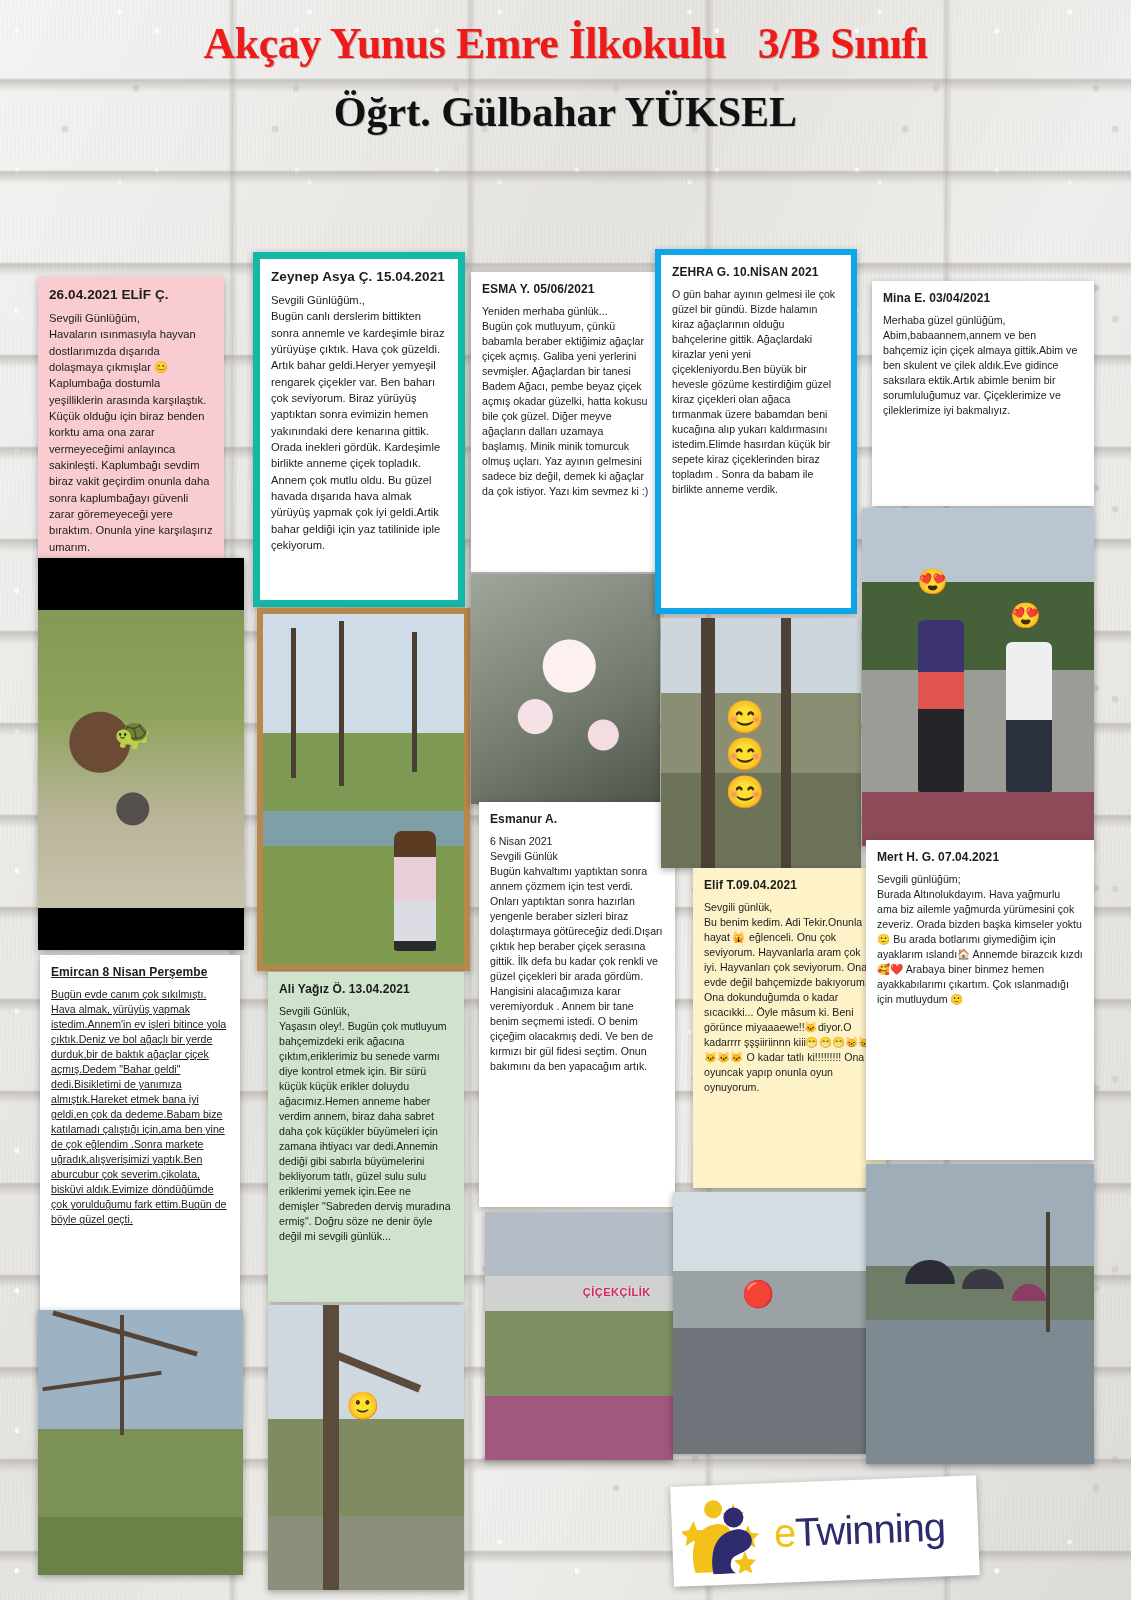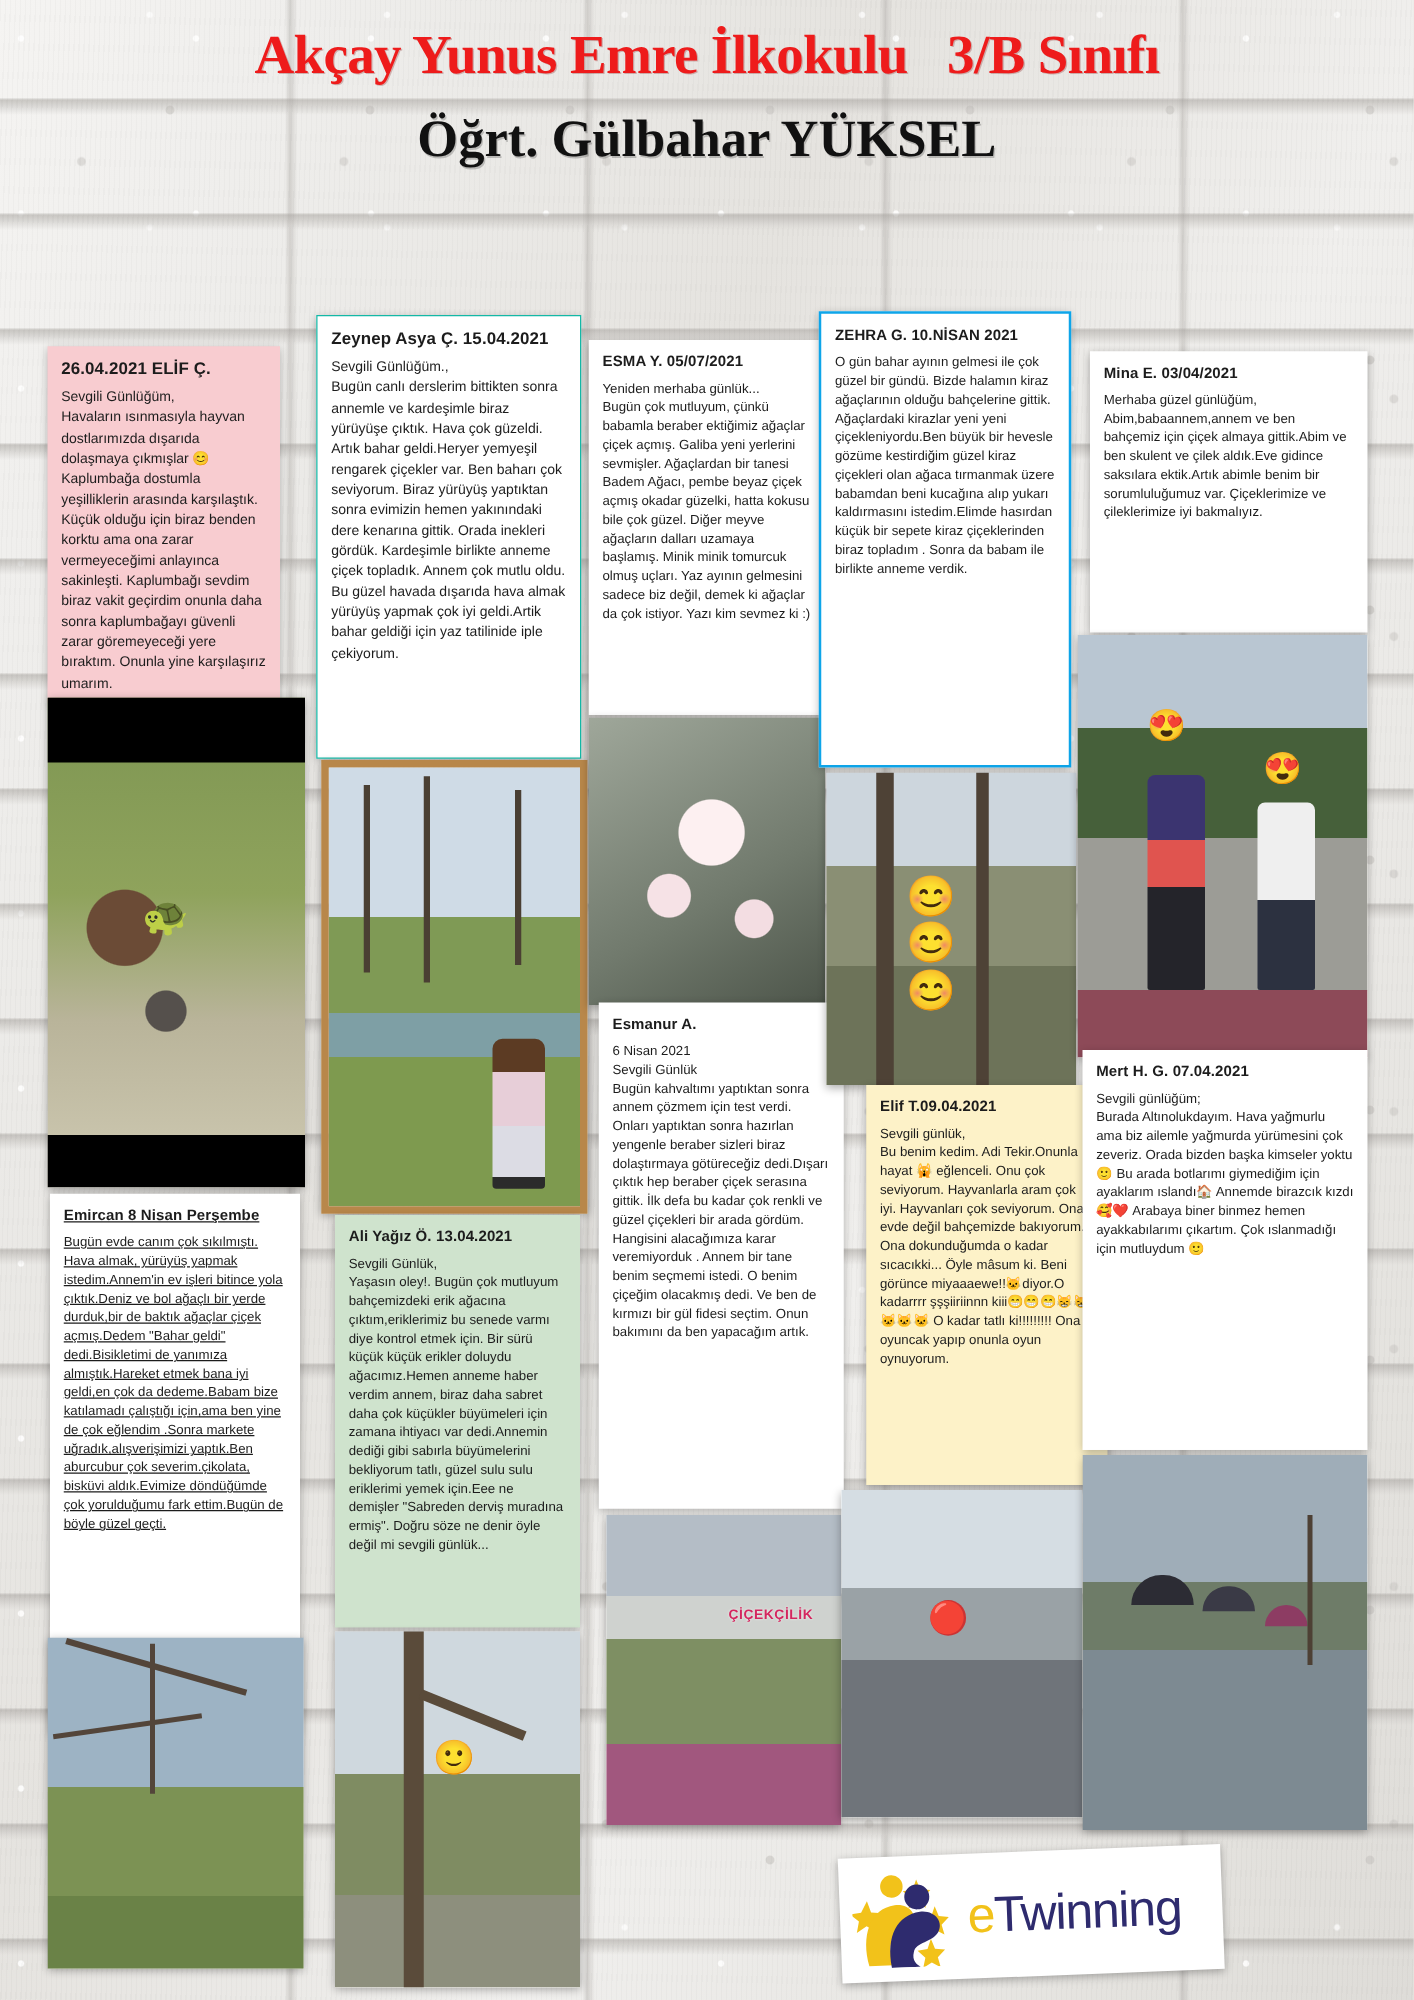--- a/index.html
+++ b/index.html
@@ -95,21 +95,21 @@
     white-space:pre-line;
   }
   .note.small .body{ font-size:11.2px; line-height:1.46; }
   .note.tiny  .body{ font-size:10.6px; line-height:1.42; }
   .note.tiny  .hdr { font-size:12px; }
 
   .bg-white { background:#ffffff; }
   .bg-pink  { background:#f8ccd0; }
   .bg-green { background:#cfe3cd; }
   .bg-yellow{ background:#fdf2c8; }
-  .frame-thin  { border:1px solid #14b8a6; }
+  .frame-thin  { border:7px solid #14b8a6; }
 
   
   .photo{ position:absolute; overflow:hidden; box-shadow:0 2px 7px rgba(0,0,0,.33); }
   .ph-inner{ position:absolute; inset:0; }
 
   
   .p-turtle .ph-inner{
     background:
       radial-gradient(circle at 30% 47%, #6b4b36 0 30px, transparent 31px),
       radial-gradient(circle at 46% 64%, #55504c 0 16px, transparent 17px),
@@ -267,42 +267,42 @@
 </div>
 
 <div class="photo p-climb" style="left:268px; top:1305px; width:196px; height:285px;">
   <div class="ph-inner"></div>
   <div class="trunk" style="left:28%; top:0; width:16px; height:100%;"></div>
   <div class="trunk" style="left:33%; top:22%; width:90px; height:8px; transform:rotate(22deg);"></div>
   <div class="emo" style="left:40%; top:31%; font-size:27px;">🙂</div>
 </div>
 
 <div class="card note bg-white tiny" style="left:471px; top:272px; width:189px; height:300px;">
-  <div class="hdr">ESMA Y. 05/07/2021</div>
+  <div class="hdr">ESMA Y. 05/06/2021</div>
   <div class="body">Yeniden merhaba günlük...
 Bugün çok mutluyum, çünkü babamla beraber ektiğimiz ağaçlar çiçek açmış. Galiba yeni yerlerini sevmişler. Ağaçlardan bir tanesi Badem Ağacı, pembe beyaz çiçek açmış okadar güzelki, hatta kokusu bile çok güzel. Diğer meyve ağaçların dalları uzamaya başlamış. Minik minik tomurcuk olmuş uçları. Yaz ayının gelmesini sadece biz değil, demek ki ağaçlar da çok istiyor. Yazı kim sevmez ki :)</div>
 </div>
 
 <div class="photo p-blossom" style="left:471px; top:574px; width:189px; height:230px;">
   <div class="ph-inner"></div>
 </div>
 
 <div class="card note bg-white tiny" style="left:479px; top:802px; width:196px; height:405px;">
   <div class="hdr">Esmanur A.</div>
   <div class="body">6 Nisan 2021
 Sevgili Günlük
 Bugün kahvaltımı yaptıktan sonra annem çözmem için test verdi. Onları yaptıktan sonra hazırlan yengenle beraber sizleri biraz dolaştırmaya götüreceğiz dedi.Dışarı çıktık hep beraber çiçek serasına gittik. İlk defa bu kadar çok renkli ve güzel çiçekleri bir arada gördüm. Hangisini alacağımıza karar veremiyorduk . Annem bir tane benim seçmemi istedi. O benim çiçeğim olacakmış dedi. Ve ben de kırmızı bir gül fidesi seçtim. Onun bakımını da ben yapacağım artık.</div>
 </div>
 
 <div class="photo p-green" style="left:485px; top:1212px; width:188px; height:248px;">
   <div class="ph-inner"></div>
   <div class="sign">ÇİÇEKÇİLİK</div>
 </div>
 
-<div class="card note bg-white tiny" style="left:655px; top:249px; width:202px; height:365px; border:2px solid #0ea5e9;">
+<div class="card note bg-white tiny" style="left:655px; top:249px; width:202px; height:365px; border:6px solid #0ea5e9;">
   <div class="hdr">ZEHRA G. 10.NİSAN 2021</div>
   <div class="body">O gün bahar ayının  gelmesi ile çok güzel bir gündü. Bizde halamın kiraz ağaçlarının olduğu bahçelerine gittik. Ağaçlardaki kirazlar yeni yeni çiçekleniyordu.Ben büyük bir hevesle gözüme kestirdiğim güzel kiraz çiçekleri  olan ağaca tırmanmak üzere babamdan beni kucağına  alıp yukarı kaldırmasını istedim.Elimde hasırdan küçük bir sepete kiraz çiçeklerinden  biraz topladım . Sonra da babam ile birlikte anneme verdik.</div>
 </div>
 
 <div class="photo p-cherry" style="left:661px; top:618px; width:200px; height:250px;">
   <div class="ph-inner"></div>
   <div class="trunk" style="left:20%; top:0; width:14px; height:100%;"></div>
   <div class="trunk" style="left:60%; top:0; width:10px; height:100%;"></div>
   <div class="emo" style="left:32%; top:33%; font-size:32px;">😊</div>
   <div class="emo" style="left:32%; top:48%; font-size:32px;">😊</div>

